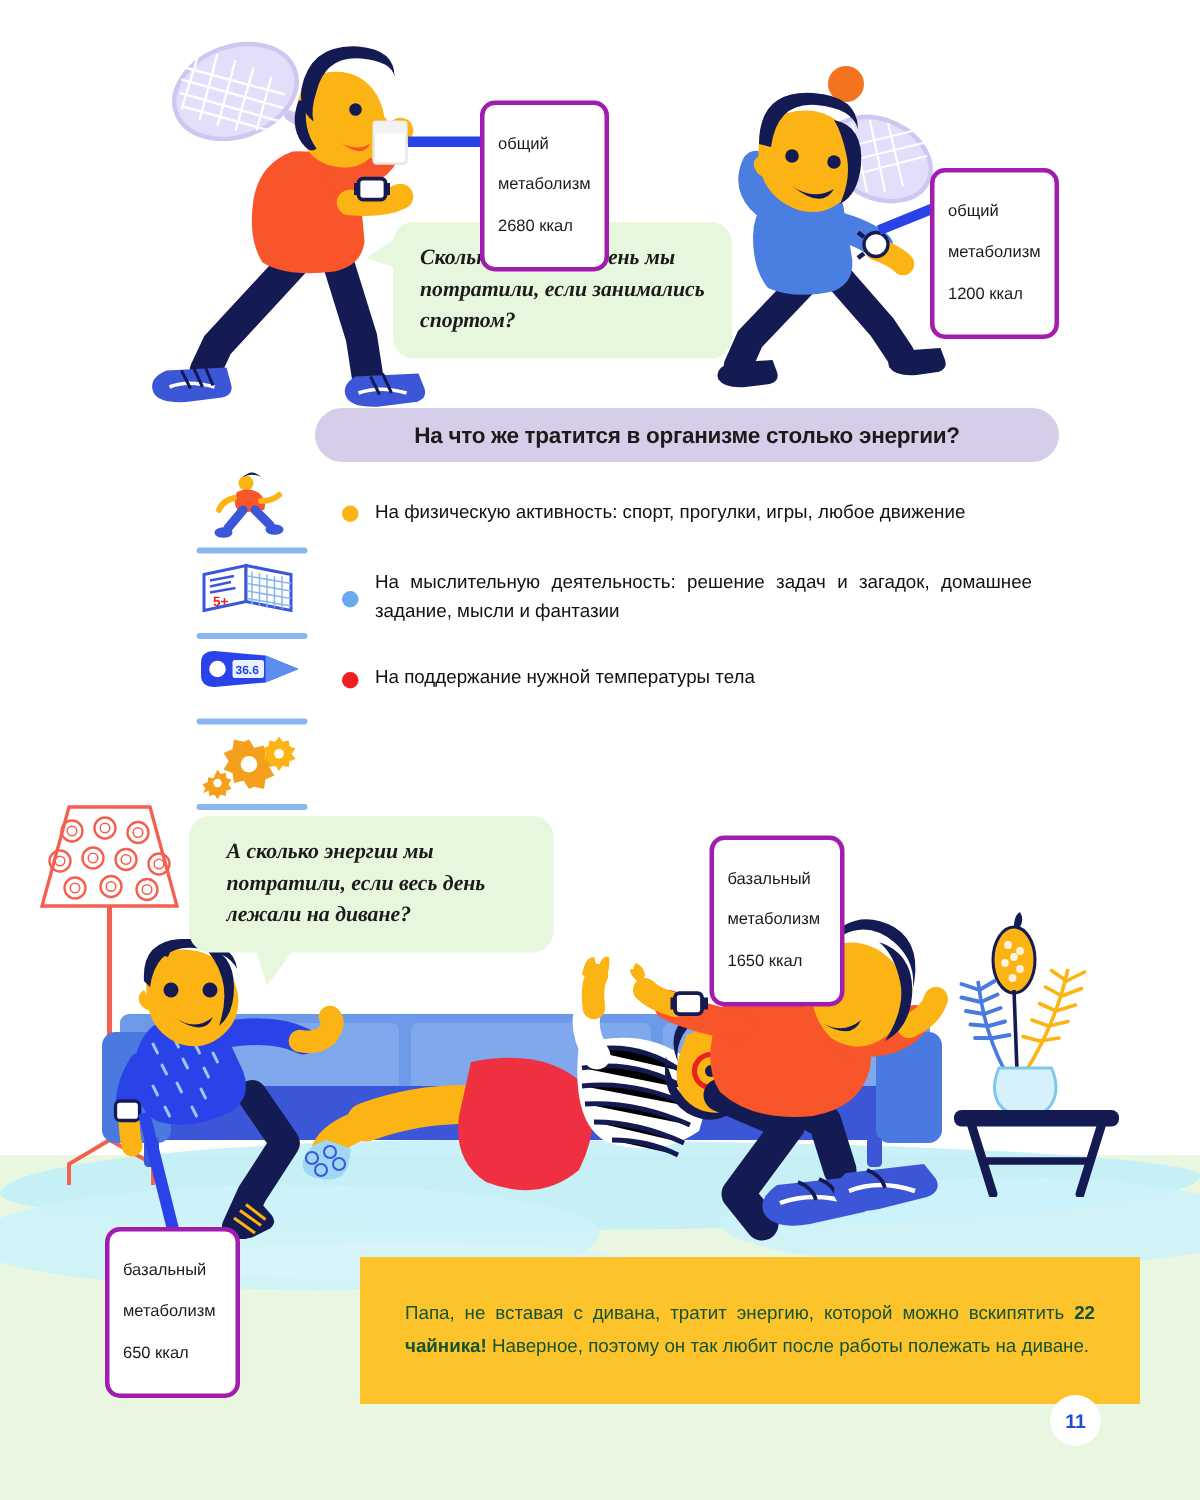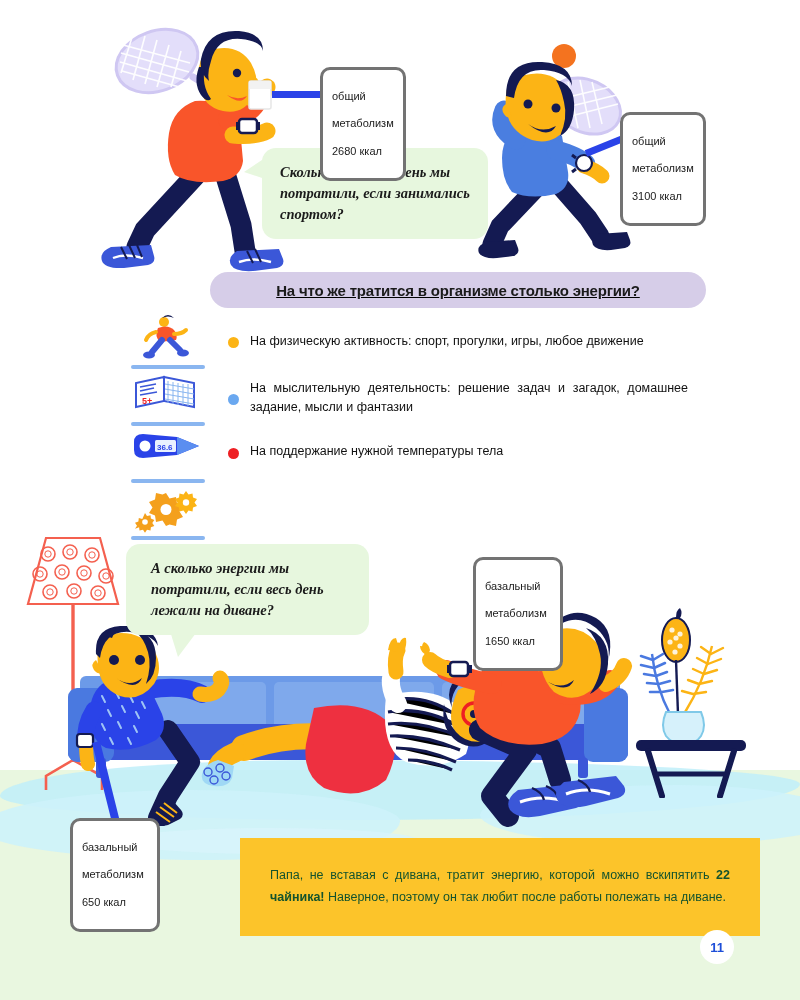--- a/index.html
+++ b/index.html
@@ -34,21 +34,21 @@
   }
   .bg-wc4{
     position:absolute;left:120px;top:828px;width:300px;height:26px;
     background:#d8f4fb;opacity:.8;border-radius:50%;
   }
 
   
   .callout{
     position:absolute;
     background:#ffffff;
-    border:3px solid #737373;
+    border:3px solid #a21caf;
     border-radius:10px;
     color:#1b1b1b;
     font-size:11px;
     line-height:1.25;
     padding:6px 9px;
     z-index:30;
     white-space:pre-line;
     font-family:"Liberation Sans", sans-serif;
   }
   .leader{position:absolute;background:#2a43e8;z-index:25;}
@@ -66,21 +66,20 @@
     z-index:28;
     font-family:"Liberation Serif", serif;
   }
 
   
   .banner-purple{
     position:absolute;left:210px;top:272px;width:496px;height:36px;
     background:#d6cde8;border-radius:18px;
     display:flex;align-items:center;justify-content:center;
     z-index:20;
-    text-decoration:underline;
   }
   .banner-purple span{
     font-size:15px;font-weight:bold;color:#1b1b1b;letter-spacing:-.2px;
   }
 
   
   .list{position:absolute;left:228px;top:332px;width:460px;z-index:20;}
   .li{display:flex;align-items:center;margin-bottom:28px;}
   .dot{width:11px;height:11px;border-radius:50%;flex:0 0 11px;margin-top:3px;margin-right:11px;}
   .li-text{font-size:12.5px;line-height:1.5;color:#111;}
@@ -228,21 +227,21 @@
     <circle cx="60" cy="74" r="4.5" fill="#141a52"></circle>
     <circle cx="88" cy="78" r="4.5" fill="#141a52"></circle>
     <path d="M38 74 q-6 4 -2 10 q3 5 8 3" fill="#fcb415"></path>
     <path d="M60 94 q14 10 28 2 q-8 14 -28 -2 z" fill="#141a52"></path>
   </svg>
 
   <div class="leader" style="left:586px;top:150px;width:42px;height:7px;transform:rotate(-22deg);transform-origin:left center;"></div>
   <div class="callout" style="left:620px;top:112px;width:62px;">
     <div>общий</div>
     <div>метаболизм</div>
-    <div>3100 ккал</div>
+    <div>1200 ккал</div>
   </div>
 
   <div class="bubble-green" style="left:262px;top:148px;width:190px;font-size:14.5px;">
     <span>Сколько энергии в день
 мы потратили, если
 занимались спортом?</span>
     <svg style="position:absolute;left:-18px;top:6px;" width="24" height="30" viewBox="0 0 24 30">
       <path d="M24 2 L0 18 L24 26 Z" fill="#e7f7de"></path>
     </svg>
   </div>

